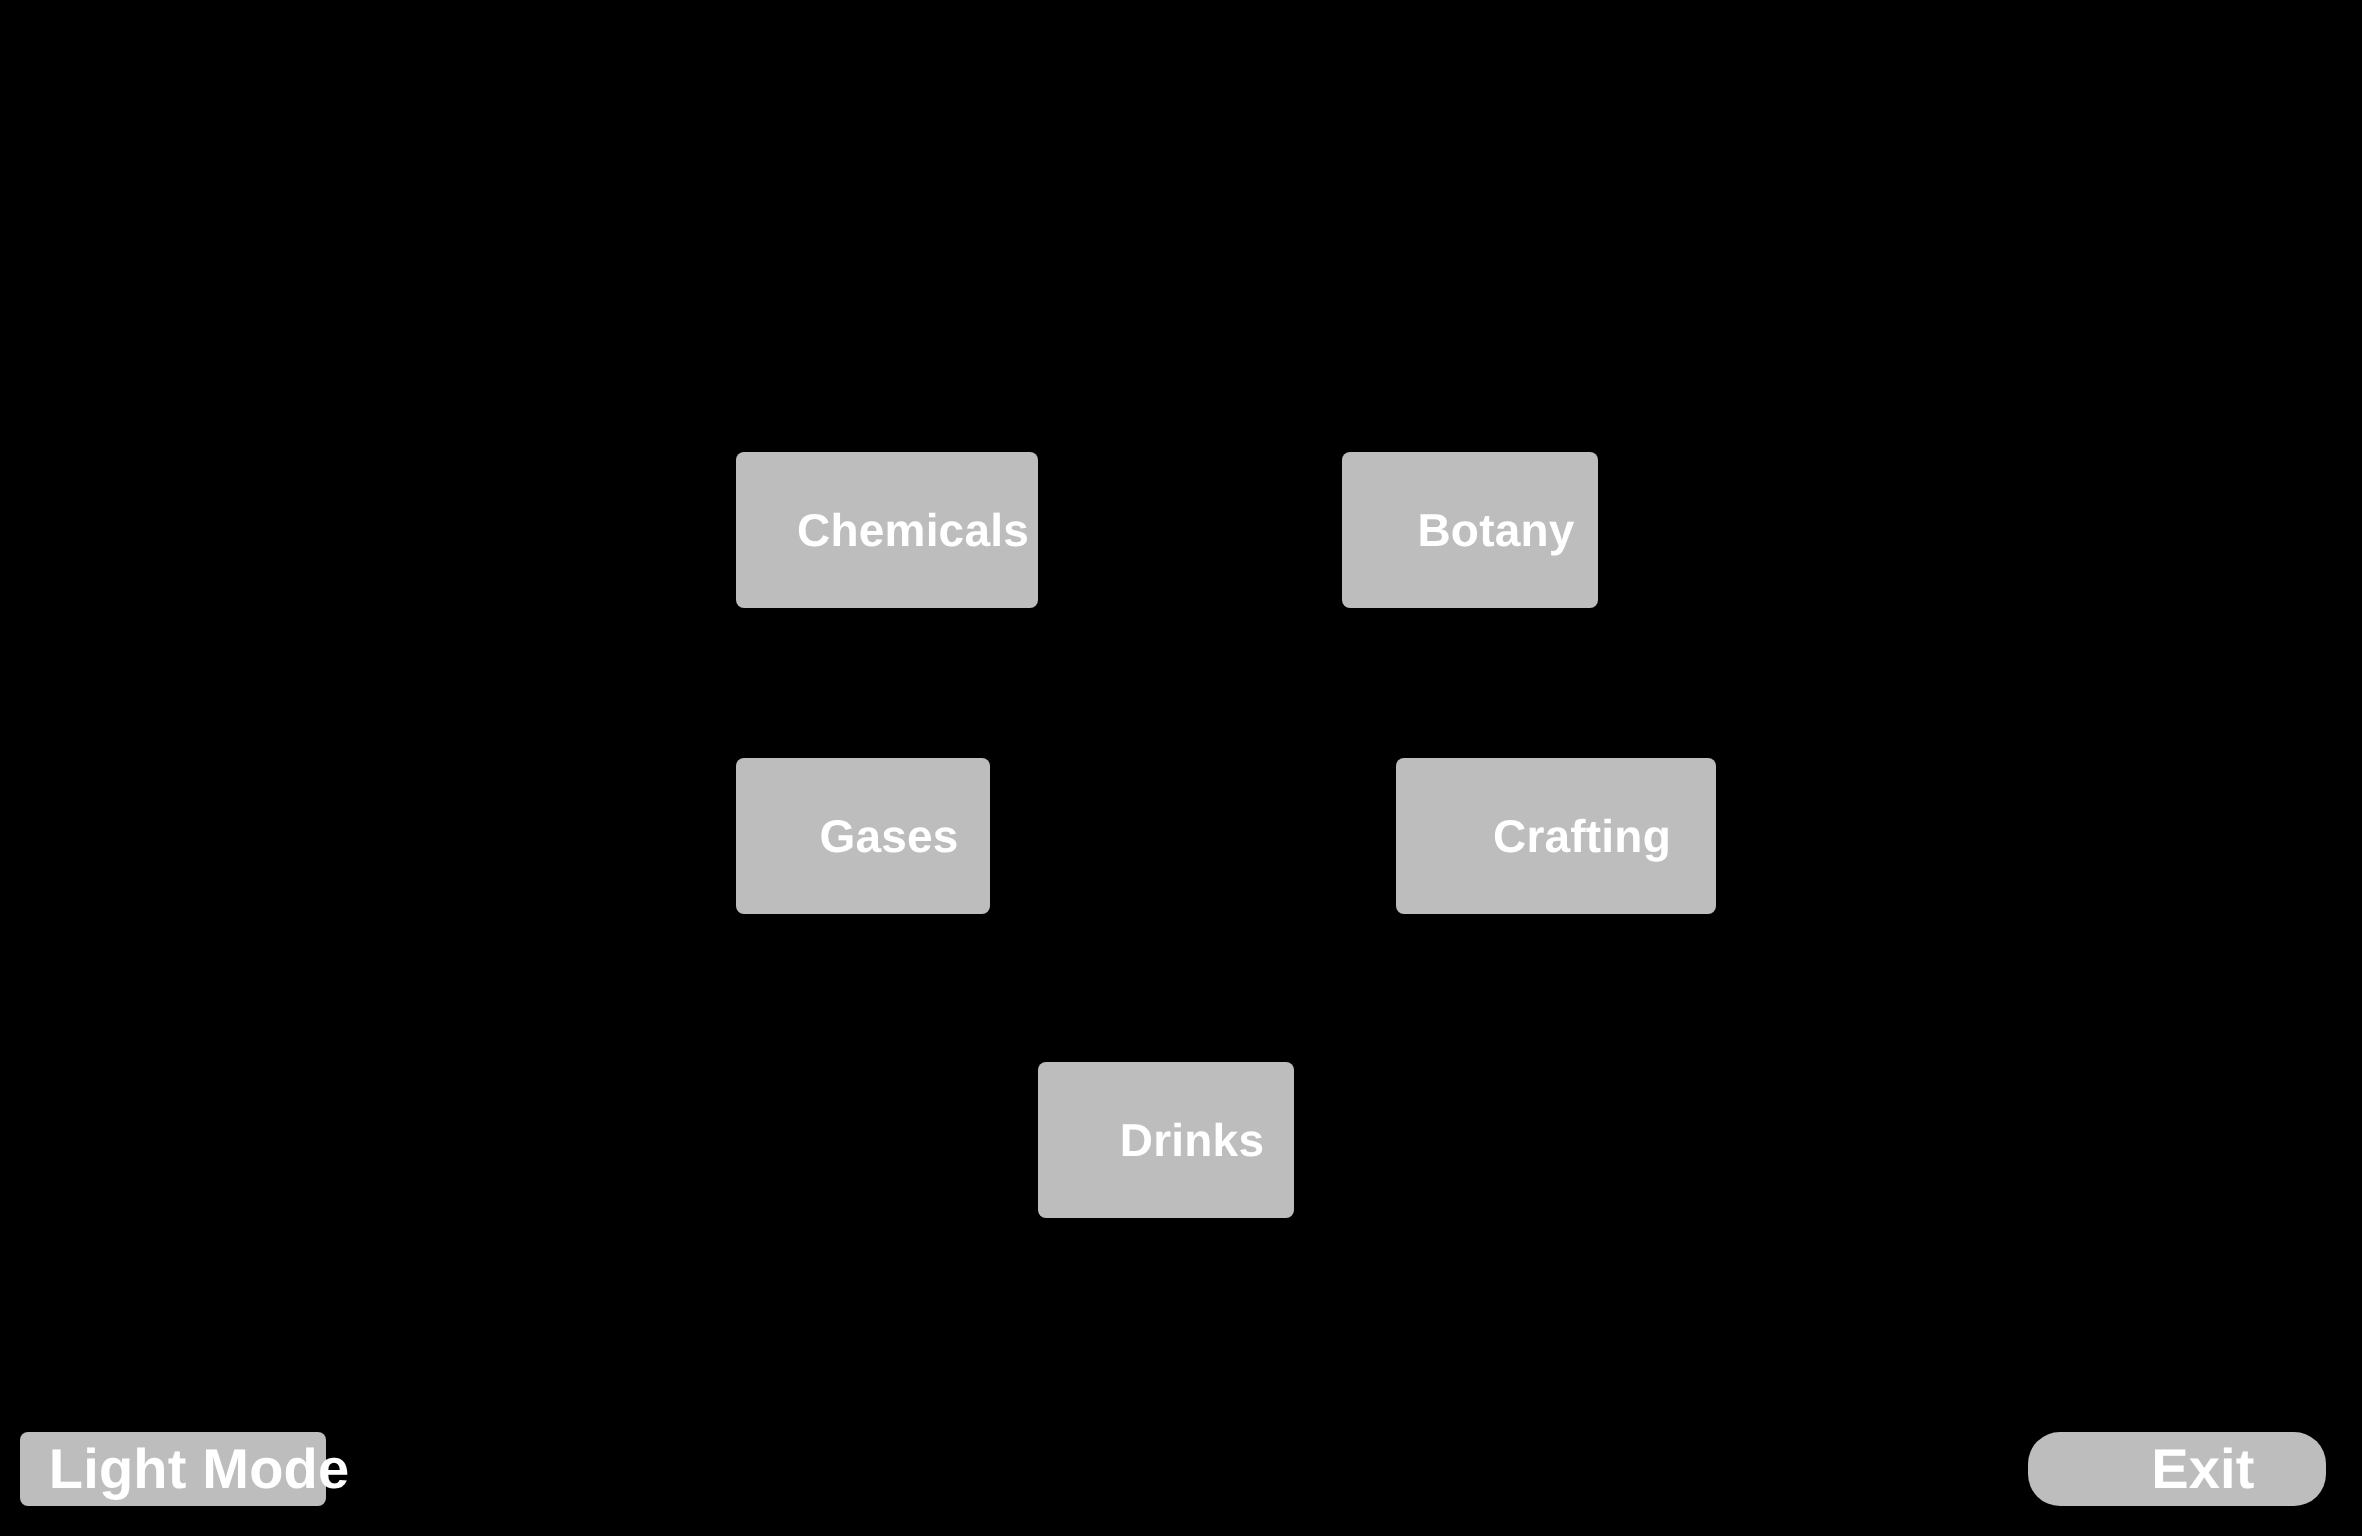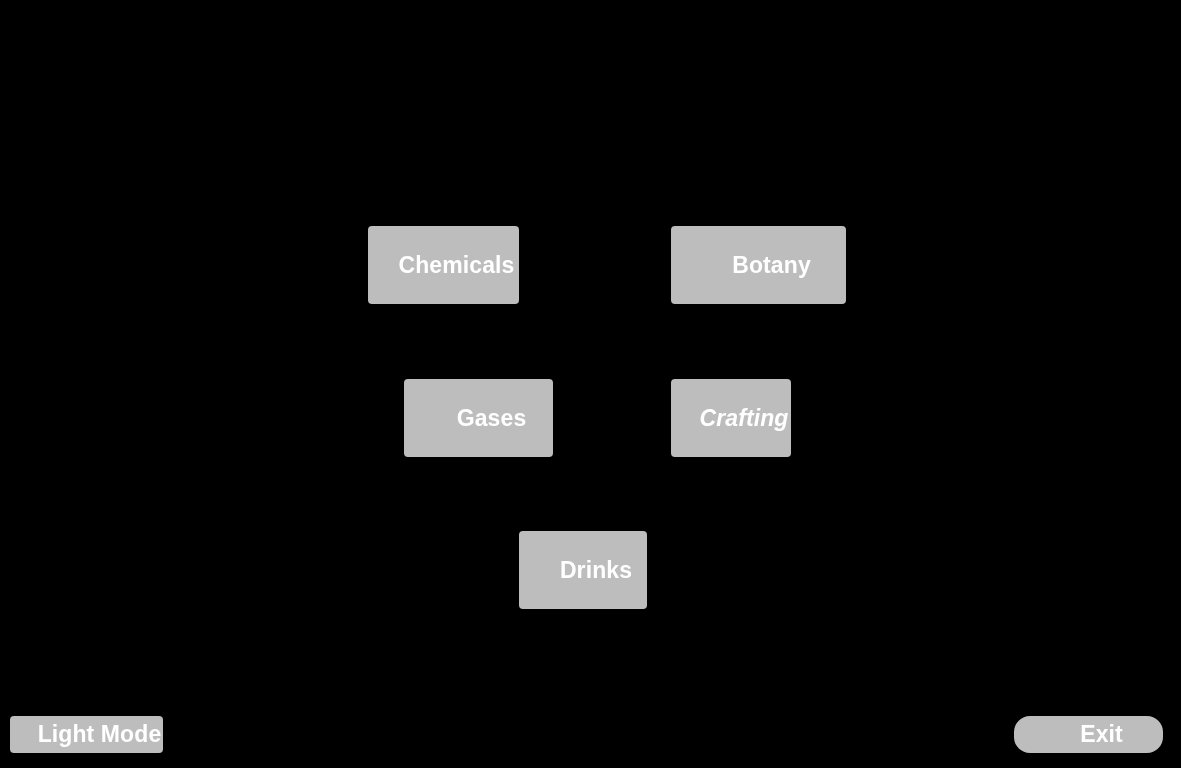--- a/index.html
+++ b/index.html
@@ -43,27 +43,27 @@
     -webkit-font-smoothing: antialiased;
     user-select: none;
     white-space: nowrap;
     padding-left: 26px;
   }
 
   
   .cat-btn { width: 151px; height: 78px; }
 
   .cat-chemicals { left: 368px; top: 226px; width: 151px; }
-  .cat-botany    { left: 671px; top: 226px; width: 175px; }
-  .cat-gases     { left: 368px; top: 379px; width: 149px; margin-left: 36px; }
-  .cat-crafting  { left: 671px; top: 379px; width: 120px; font-style: italic; }
+  .cat-botany    { left: 671px; top: 226px; width: 128px; }
+  .cat-gases     { left: 368px; top: 379px; width: 127px; }
+  .cat-crafting  { left: 698px; top: 379px; width: 160px; }
   .cat-drinks    { left: 519px; top: 531px; width: 128px; }
 
   
-  .bottom-btn { height: 37px; font-size: 23px; }
+  .bottom-btn { height: 37px; font-size: 28px; }
 
   .btn-light-mode { left: 10px;   top: 716px; width: 153px; }
   .btn-exit       { left: 1014px; top: 716px; width: 149px; border-radius: 16px; }
 </style>
 </head>
 <body>
 
 <div id="app-root">
 
   <div>

